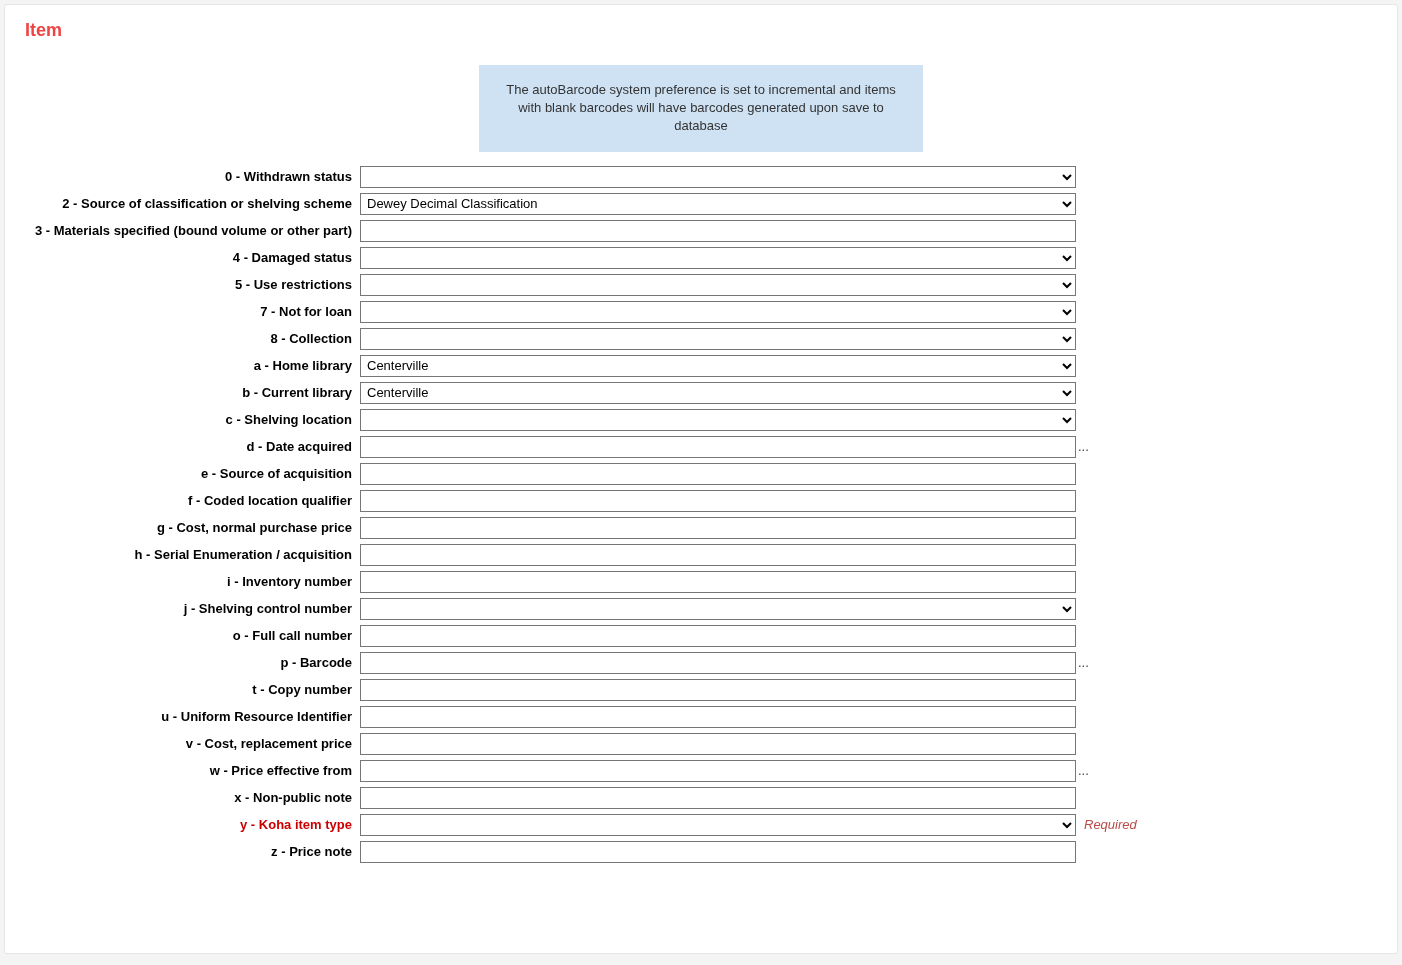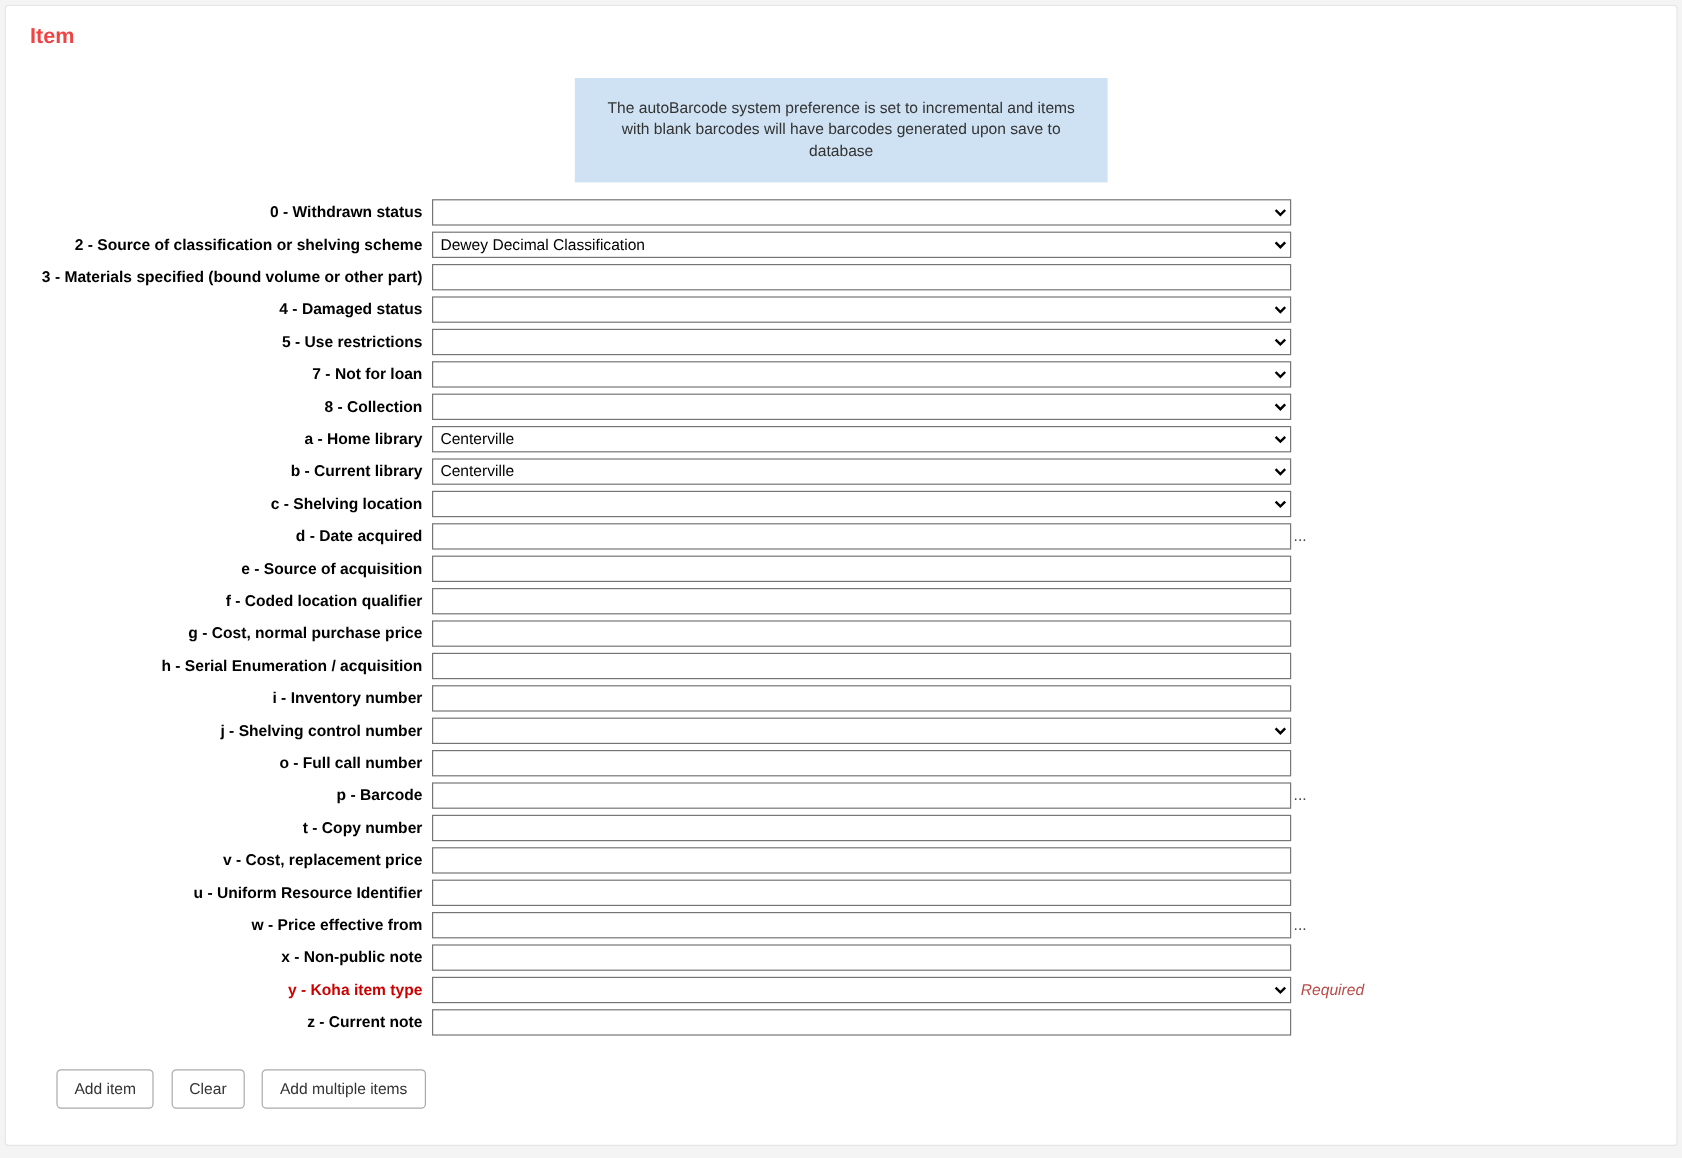--- a/index.html
+++ b/index.html
@@ -213,52 +213,47 @@
     <input type="text" value="" style="">
     <span class="ellipsis">...</span>
   </div>
 
   <div class="form-row">
     <label>t - Copy number</label>
     <input type="text" value="" style="">
   </div>
 
   <div class="form-row">
+    <label>u - Uniform Resource Identifier</label>
+    <input type="text" value="" style="">
+  </div>
+
+  <div class="form-row">
     <label>v - Cost, replacement price</label>
     <input type="text" value="" style="">
   </div>
 
   <div class="form-row">
-    <label>u - Uniform Resource Identifier</label>
-    <input type="text" value="" style="">
-  </div>
-
-  <div class="form-row">
     <label>w - Price effective from</label>
     <input type="text" value="" style="">
     <span class="ellipsis">...</span>
   </div>
 
   <div class="form-row">
     <label>x - Non-public note</label>
     <input type="text" value="" style="">
   </div>
 
   <div class="form-row">
     <label class="required">y - Koha item type</label>
     <select>
       <option></option>
     </select>
     <span class="required-tag">Required</span>
   </div>
 
   <div class="form-row">
-    <label>z - Current note</label>
-    <input type="text" value="" style="">
-  </div>
-
-  <div class="buttons">
-    <button>Add item</button>
-    <button>Clear</button>
-    <button>Add multiple items</button>
-  </div>
+    <label>z - Price note</label>
+    <input type="text" value="" style="">
+  </div>
+
 
 </div>
 
 </body></html>

